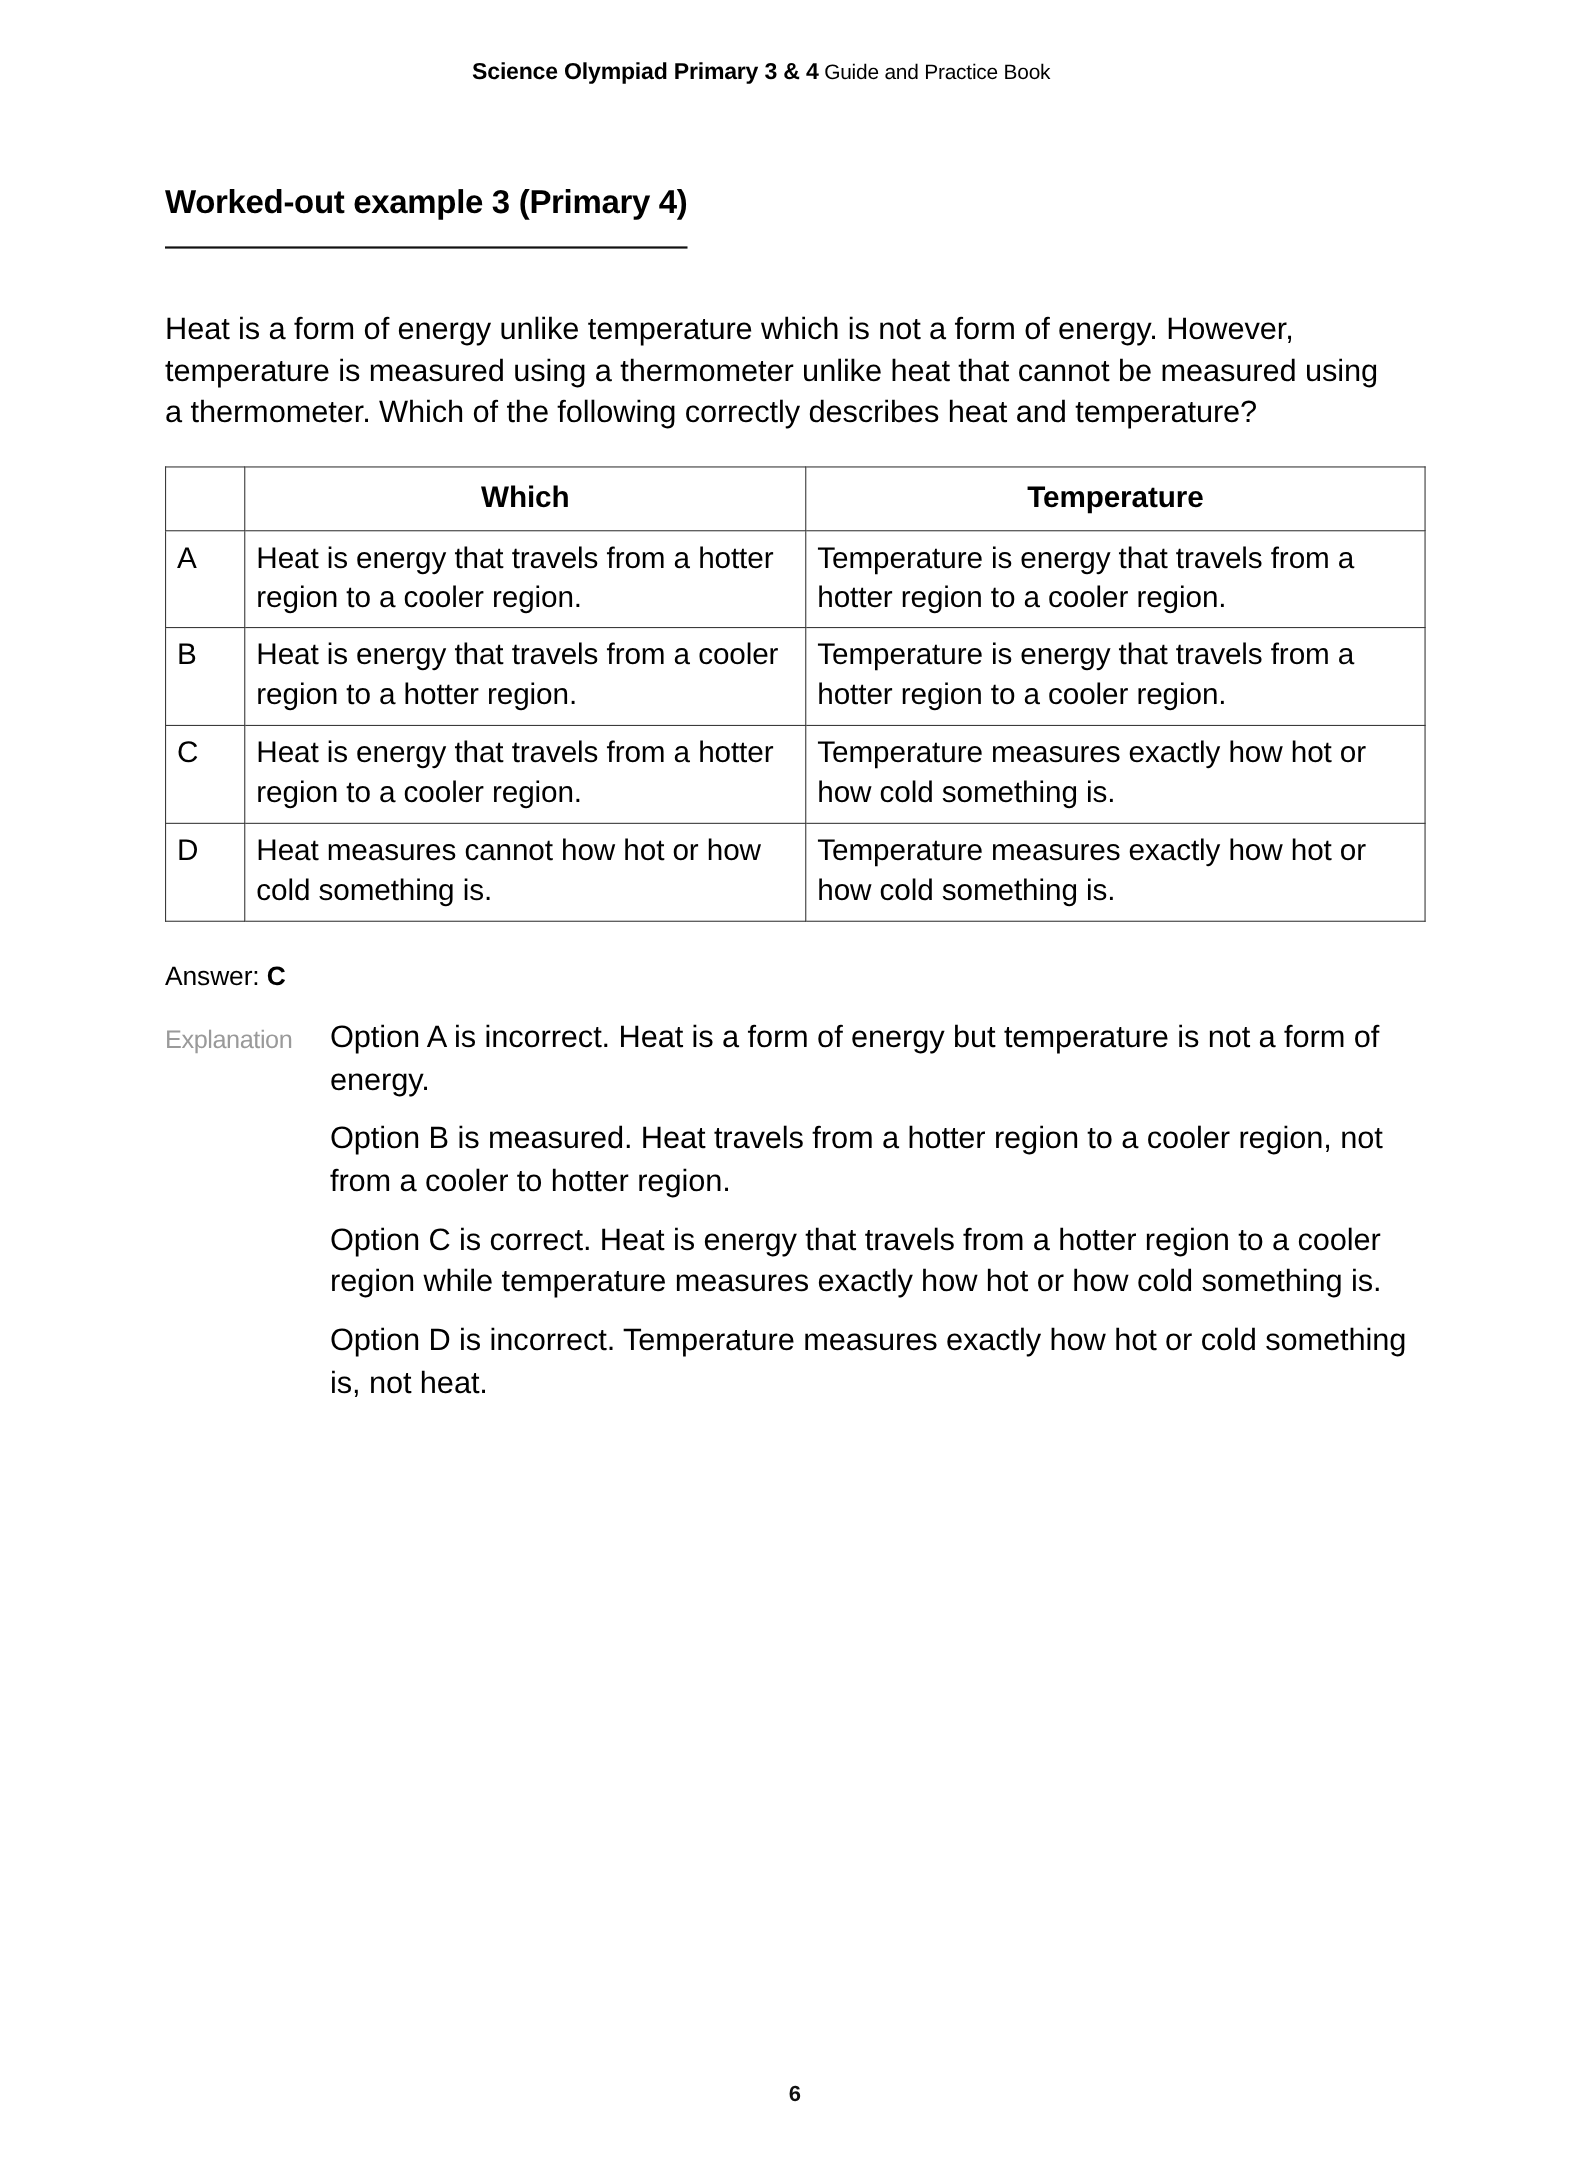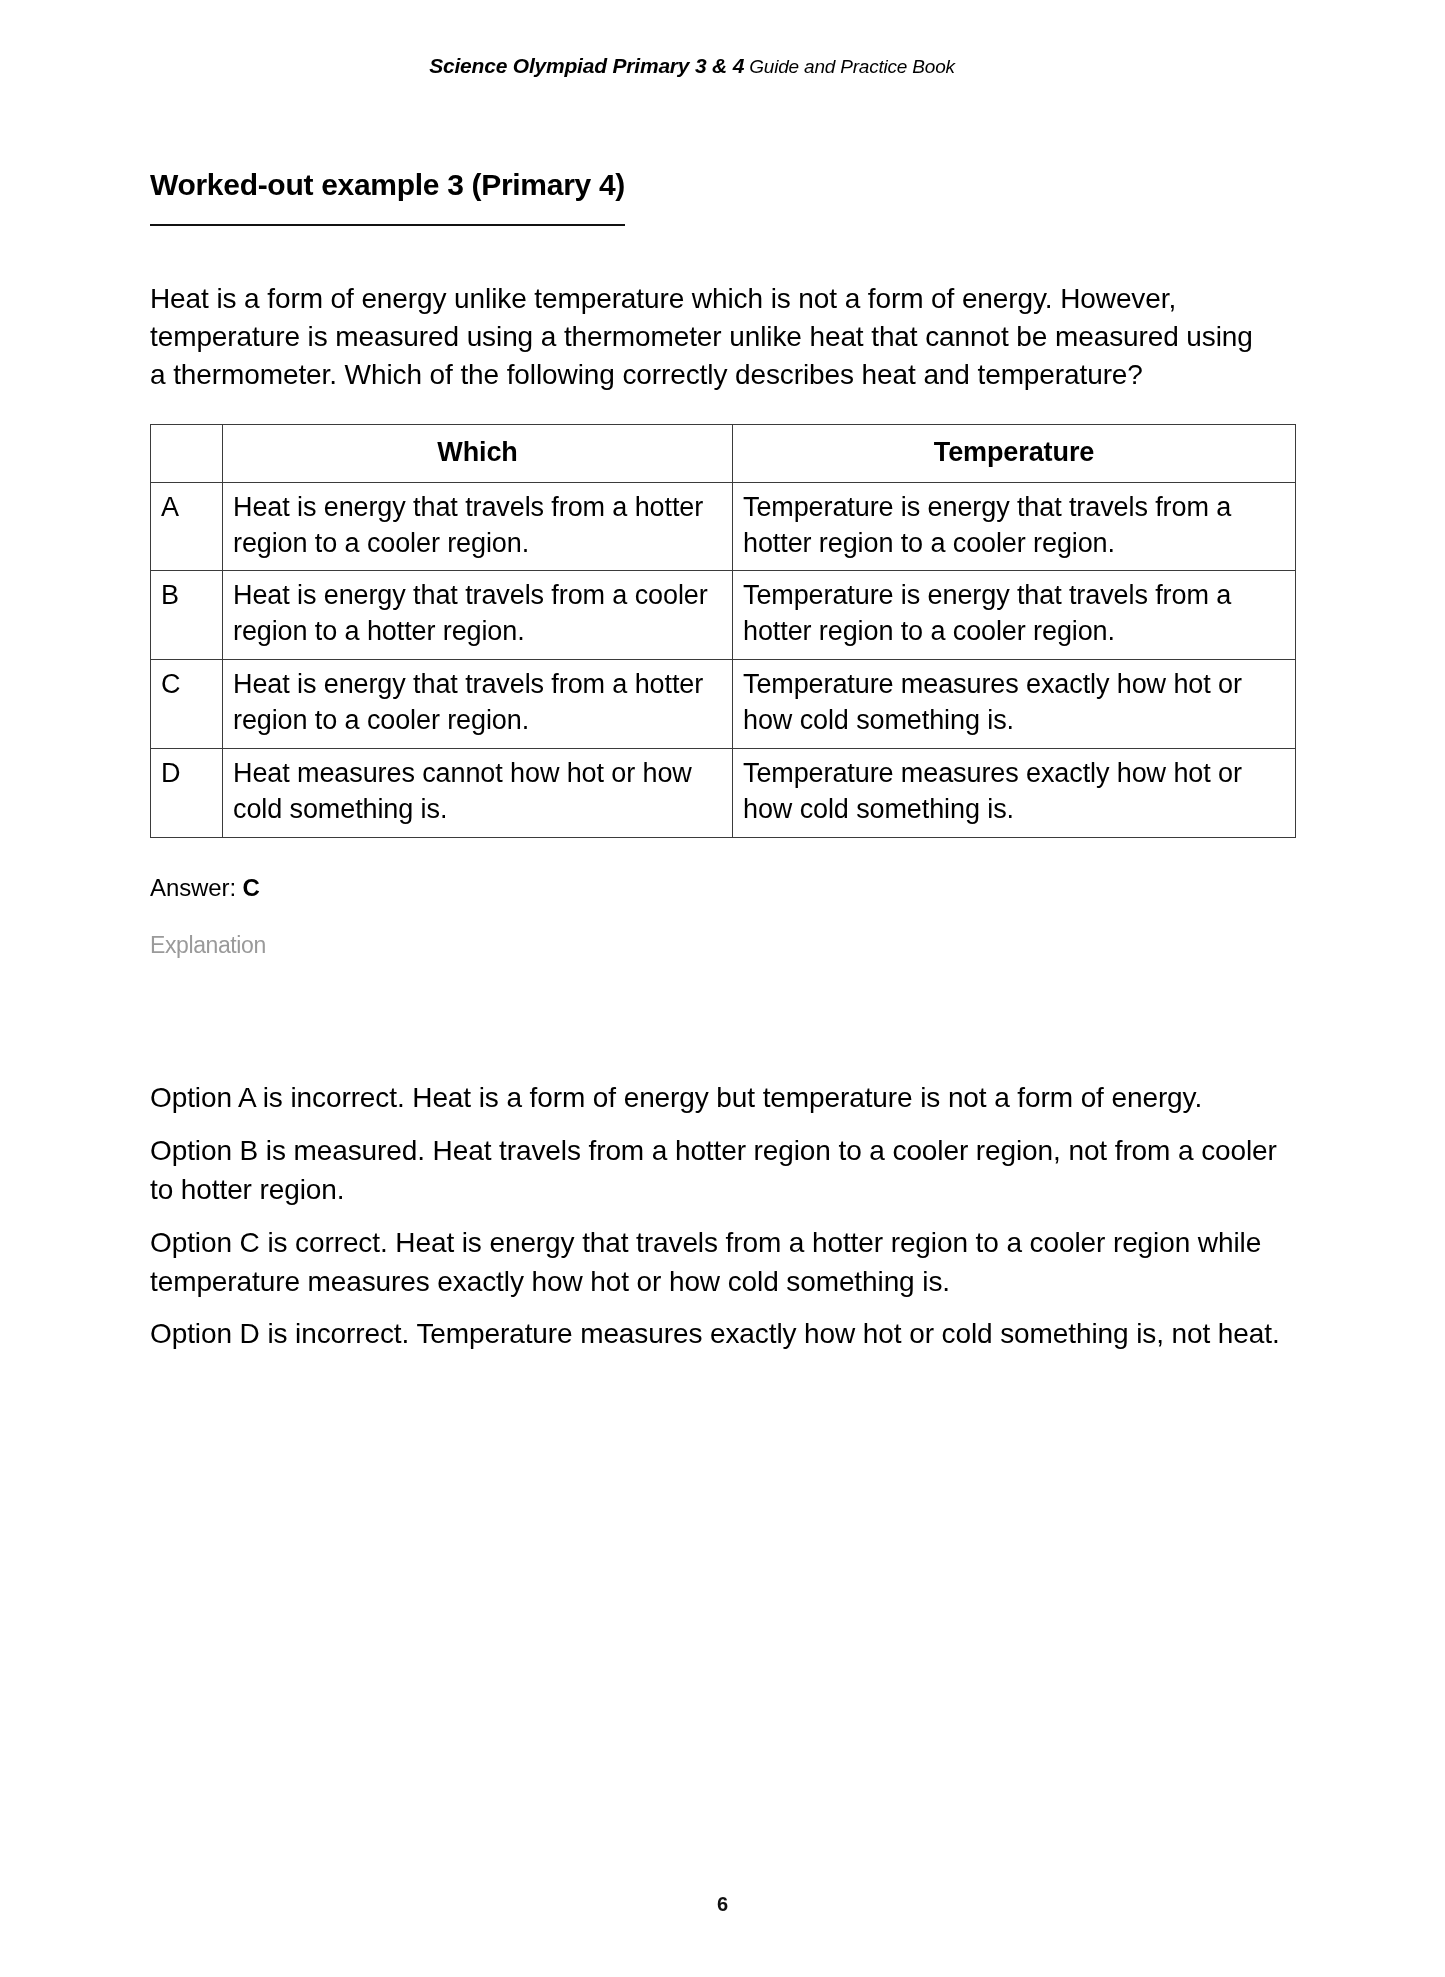--- a/index.html
+++ b/index.html
@@ -26,21 +26,20 @@
 
   
   .running-header {
     position: absolute;
     left: 0;
     top: 55px;
     width: 1384px;
     text-align: center;
     white-space: nowrap;
     line-height: 1;
-    font-style: italic;
   }
   .rh-bold {
     font-weight: bold;
     font-size: 21px;
     letter-spacing: -0.2px;
   }
   .rh-light {
     font-weight: normal;
     font-size: 19px;
     letter-spacing: -0.2px;
@@ -114,21 +113,20 @@
     font-size: 24px;
     letter-spacing: -0.1px;
   }
   .answer-line .val { font-weight: bold; }
 
   
   .explanation-block {
     margin-top: 22px;
     display: flex;
     align-items: flex-start;
-    flex-direction: column;
   }
   .explanation-label {
     width: 150px;
     flex: 0 0 150px;
     color: #9a9a9a;
     font-size: 23px;
     line-height: 1.45;
     padding-top: 5px;
     letter-spacing: -0.4px;
   }

